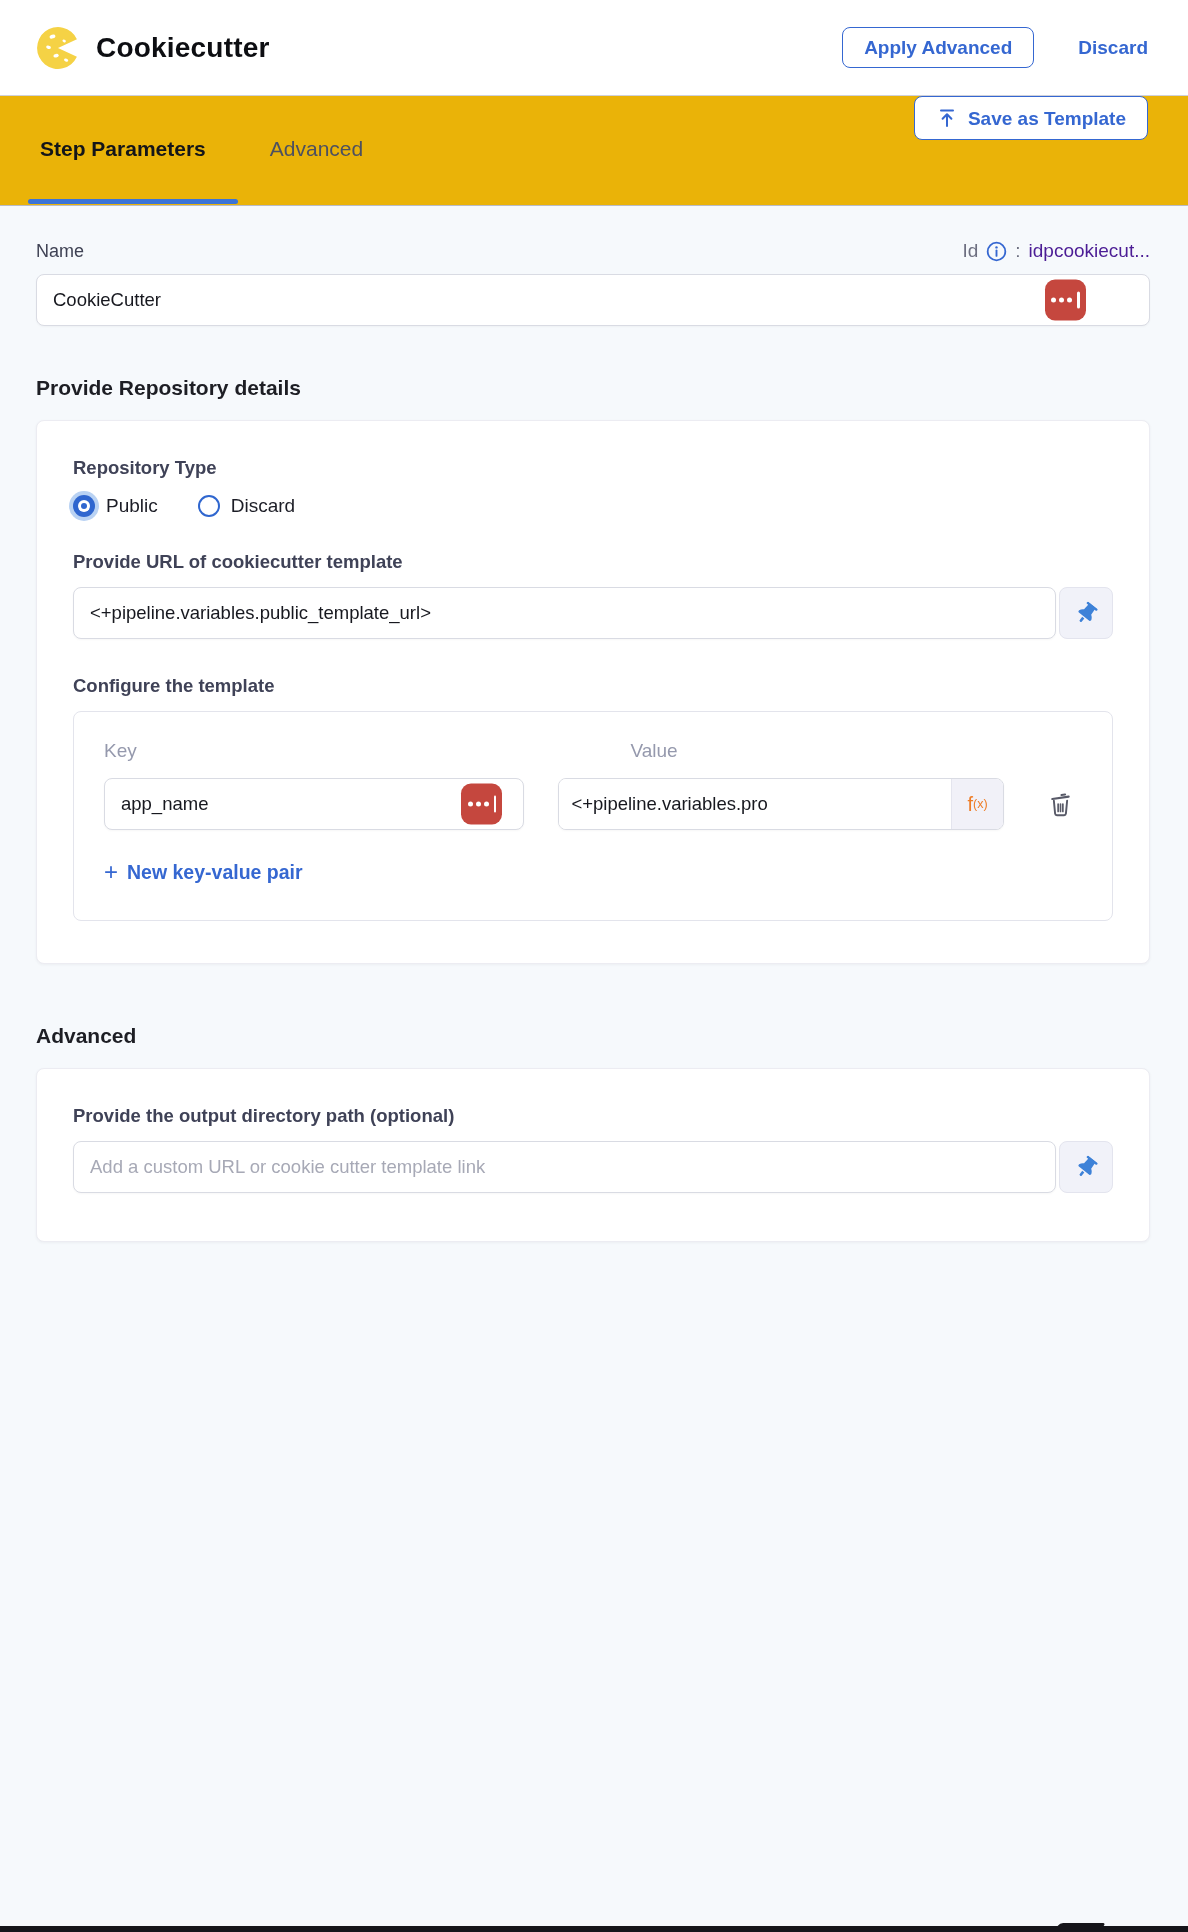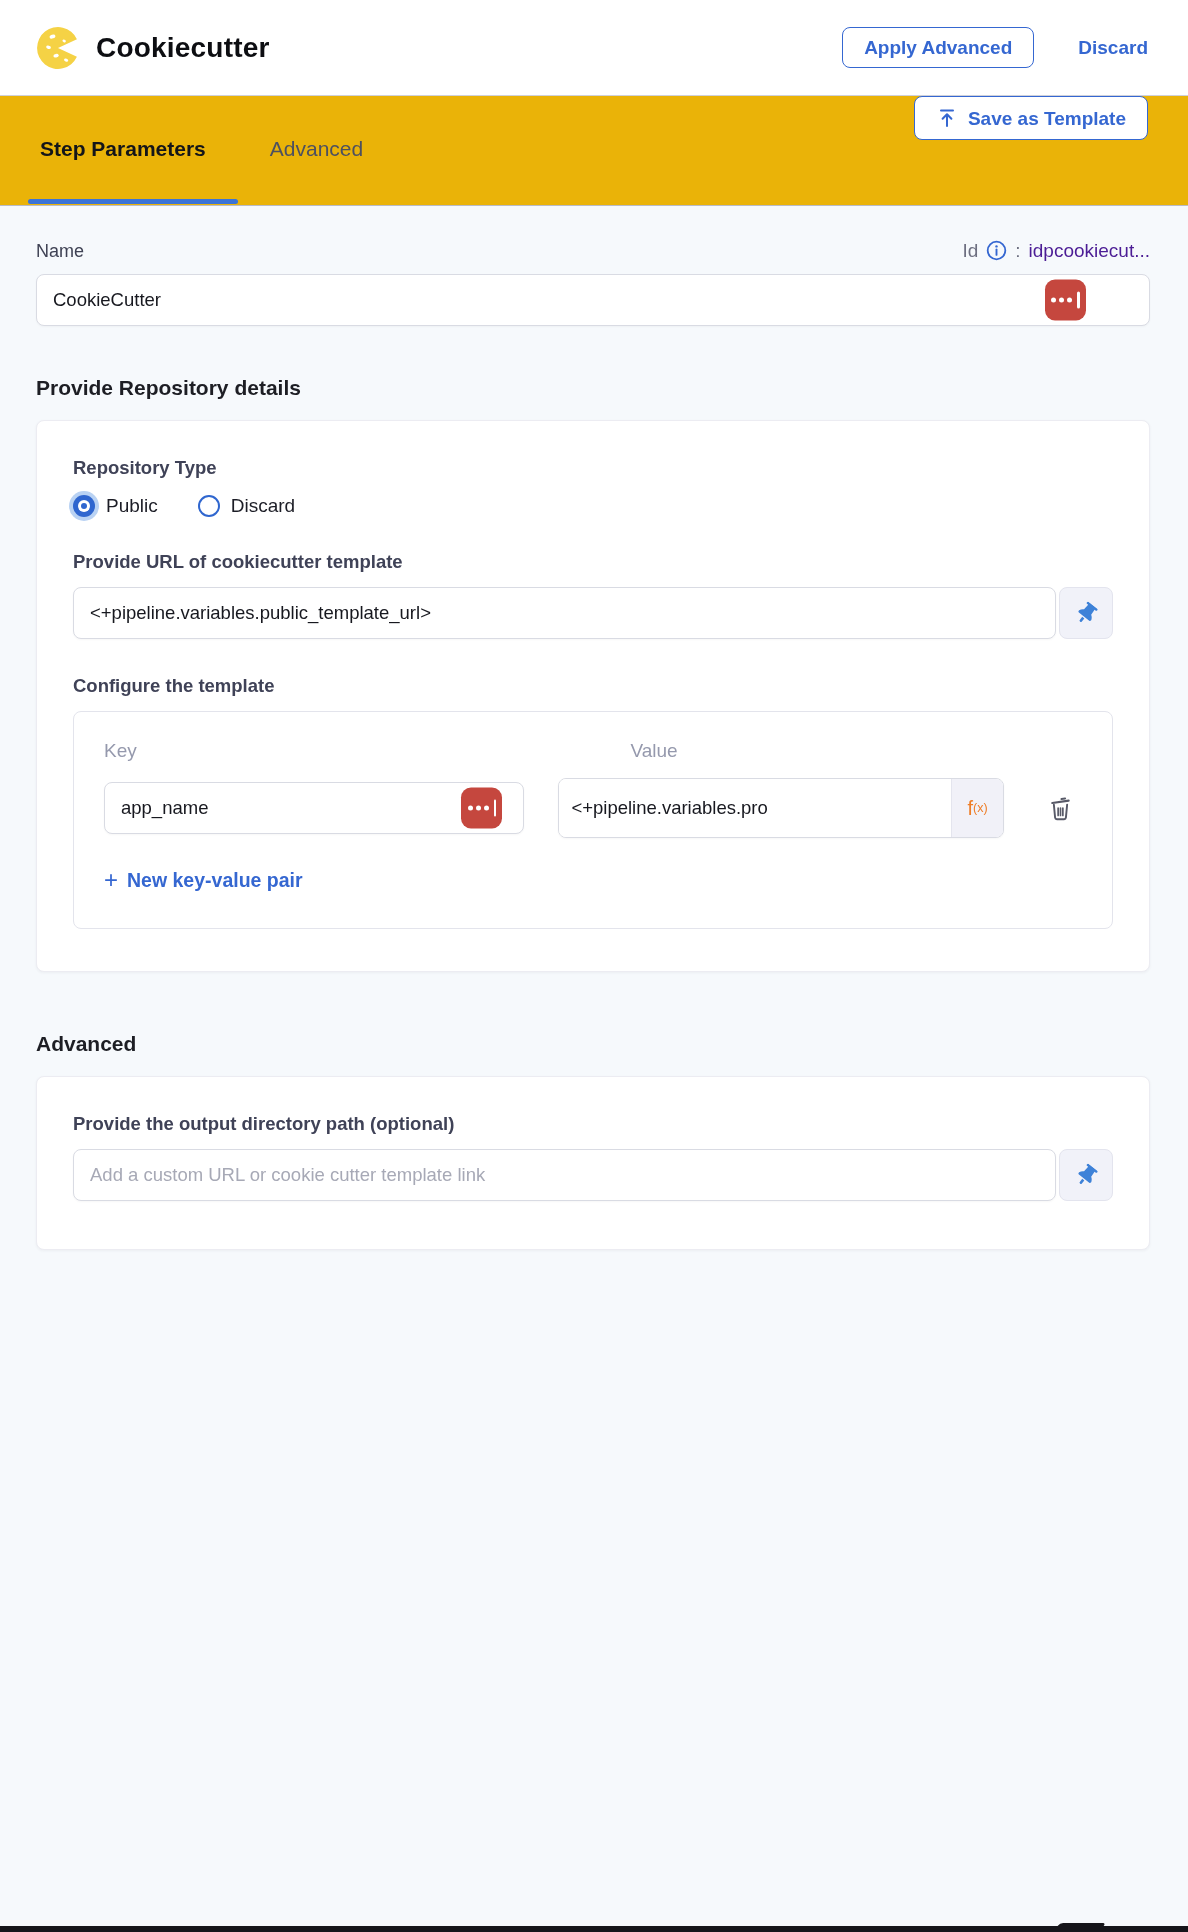--- a/index.html
+++ b/index.html
@@ -42,21 +42,21 @@
     background:#3b74d6; border-radius:3px;
   }
   .tabbar .header-spacer { flex:1; }
 
   
   .content {
     flex:1; background:#f6f9fc; padding:20px 38px 0 36px; overflow:hidden;
   }
   .name-row { display:flex; align-items:center; justify-content:space-between; margin-top:14px; margin-bottom:12px; }
   .field-label { font-size:18px; font-weight:500; color:#3f4254; }
-  .id-wrap { display:flex; align-items:flex-start; gap:8px; font-size:19px; }
+  .id-wrap { display:flex; align-items:flex-end; gap:8px; font-size:19px; }
   .id-label { color:#6d6f80; }
   .id-sep { color:#6d6f80; }
   .id-value { color:#4c1d95; font-weight:500; }
 
   .text-input {
     width:100%; height:52px; background:#fff; border:1px solid #d9dbe3; border-radius:8px;
     font-size:18.5px; color:#17181f; padding:0 16px; font-family:inherit; outline:none;
     box-shadow:0 1px 2px rgba(40,41,61,.04);
   }
   .text-input::placeholder { color:#a7a9b6; }
@@ -92,21 +92,21 @@
     flex:0 0 54px; height:52px; background:#f1f2f9; border:1px solid #e3e4ee; border-radius:8px;
     display:flex; align-items:center; justify-content:center; cursor:pointer;
   }
   .pin-btn svg { transform:rotate(38deg); }
 
   .kv-card { border:1px solid #e3e4ec; border-radius:8px; background:#fff; padding:28px 30px 36px; margin-top:4px; box-shadow:none; }
   .kv-grid { display:grid; grid-template-columns: 1fr 1.06fr 44px; column-gap:34px; align-items:center; }
   .kv-header { font-size:19px; color:#9599ad; margin-bottom:16px; }
   .kv-key-shell { position:relative; }
   .kv-key-shell .multitype-fixed { right:22px; }
-  .value-group { display:flex; align-items:stretch; border:1px solid #d9dbe3; border-radius:8px; background:#fff; overflow:hidden; height:60px; box-shadow:0 1px 2px rgba(40,41,61,.04); }
+  .value-group { display:flex; align-items:stretch; border:1px solid #d9dbe3; border-radius:8px; background:#fff; overflow:hidden; height:52px; box-shadow:0 1px 2px rgba(40,41,61,.04); }
   .value-group input {
     flex:1; min-width:0; border:none; outline:none; font-size:18.5px; color:#17181f;
     padding:0 12px; font-family:inherit; background:#fff;
   }
   .fx-seg {
     flex:0 0 52px; background:#f1f1f8; border-left:1px solid #e4e5ee;
     display:flex; align-items:center; justify-content:center; cursor:pointer;
     color:#ee7d27; font-size:20px;
   }
   .fx-seg sub { font-size:12.5px; }

